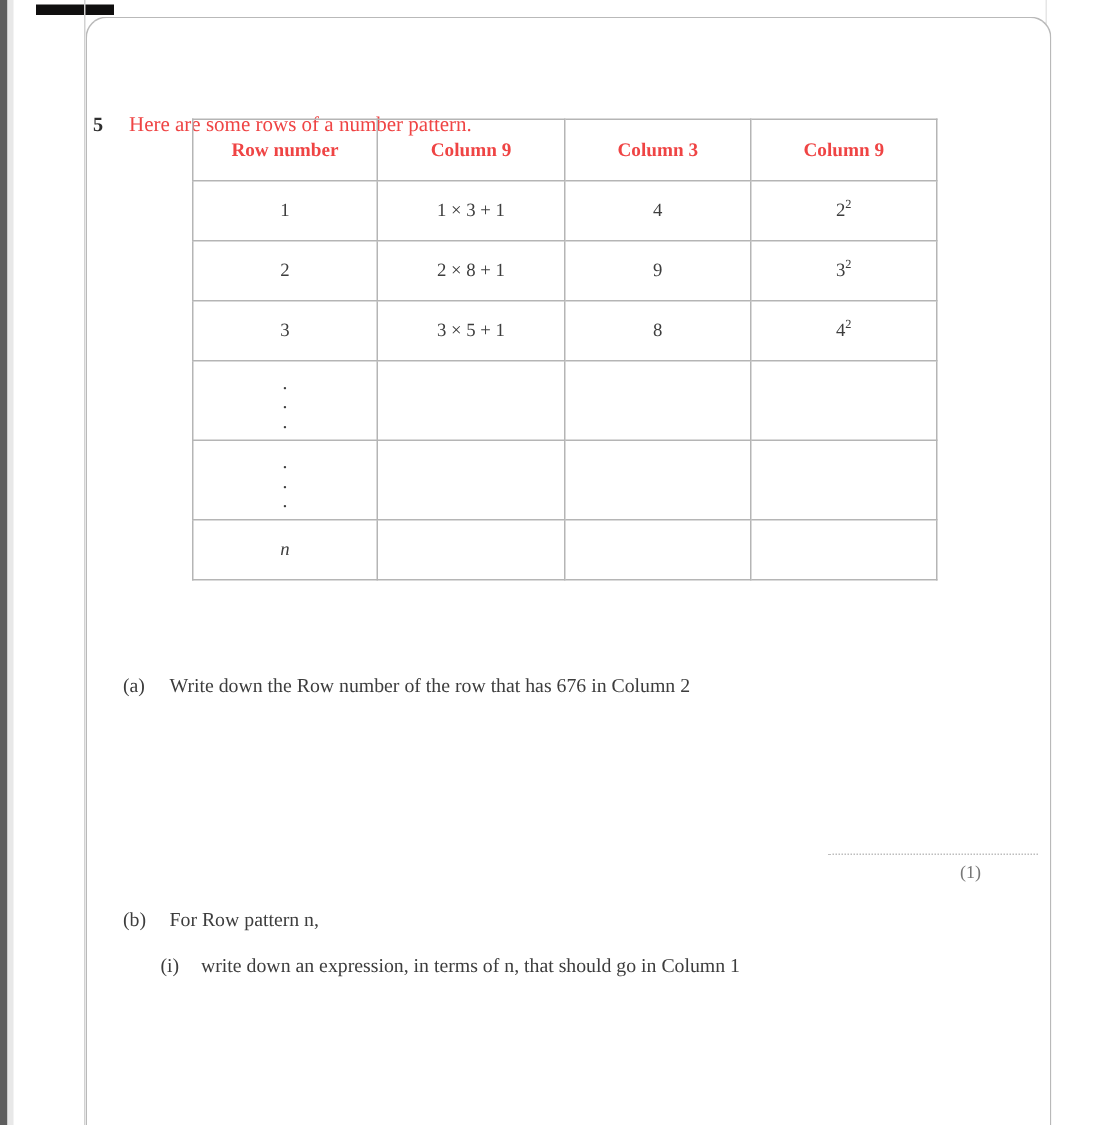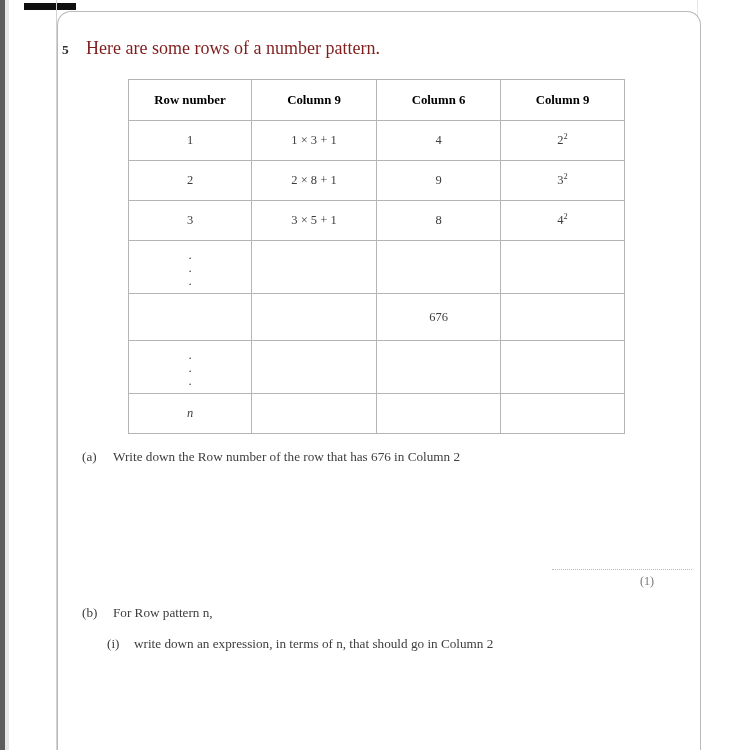--- a/index.html
+++ b/index.html
@@ -86,22 +86,23 @@
     align-items: baseline;
   }
   .q-num {
     font-weight: bold;
     font-size: 13.5px;
     width: 24px;
     flex: none;
     color: #2f2f2f;
   }
   .q-stem {
-    font-size: 18px;
-    color: #7f1d1d;
+    font-size: 14px;
+    color: #ef4444;
+    margin-top: 38px;
   }
 
   
   .pattern-table {
     position: absolute;
     left: 71px;
     top: 68px;
     width: 496px;
     border-collapse: collapse;
     table-layout: fixed;
@@ -112,21 +113,21 @@
     text-align: center;
     vertical-align: middle;
     font-size: 12.5px;
     color: #3d3d3d;
     padding: 0;
   }
   .pattern-table th {
     font-weight: bold;
     font-size: 12.8px;
     height: 40px;
-    color: #000000;
+    color: #ef4444;
   }
   .col-a { width: 123px; }
   .col-b { width: 125px; }
   .col-c { width: 124px; }
   .col-d { width: 124px; }
 
   .r-data { height: 40px; }
   .r-dots { height: 53px; }
   .r-676  { height: 47px; }
   .r-n    { height: 40px; }
@@ -218,21 +219,21 @@
     <colgroup>
       <col class="col-a">
         <col class="col-b">
         <col class="col-c">
         <col class="col-d">
     </colgroup>
     <thead>
       <tr>
         <th>Row number</th>
         <th>Column 9</th>
-        <th>Column 6</th>
+        <th>Column 3</th>
         <th>Column 9</th>
       </tr>
     </thead>
     <tbody>
 
       <tr class="r-data">
         <td>1</td>
         <td>1 × 3 + 1</td>
         <td>4</td>
         <td><span>2</span><sup>2</sup></td>
@@ -256,26 +257,20 @@
         <td class="dots-cell">
           <span>.</span>
           <span>.</span>
           <span>.</span>
         </td>
         <td></td>
         <td></td>
         <td></td>
       </tr>
 
-      <tr class="r-676">
-        <td></td>
-        <td></td>
-        <td>676</td>
-        <td></td>
-      </tr>
 
       <tr class="r-dots">
         <td class="dots-cell">
           <span>.</span>
           <span>.</span>
           <span>.</span>
         </td>
         <td></td>
         <td></td>
         <td></td>
@@ -299,16 +294,16 @@
   <div class="answer-line"></div>
   <div class="mark">(1)</div>
 
   <div class="part part-b">
     <span class="part-label w-a">(b)</span>
     <span>For Row pattern n,</span>
   </div>
 
   <div class="part part-bi">
     <span class="part-label w-i">(i)</span>
-    <span>write down an expression, in terms of n, that should go in Column 2</span>
+    <span>write down an expression, in terms of n, that should go in Column 1</span>
   </div>
 
 </div>
 
 </body></html>

